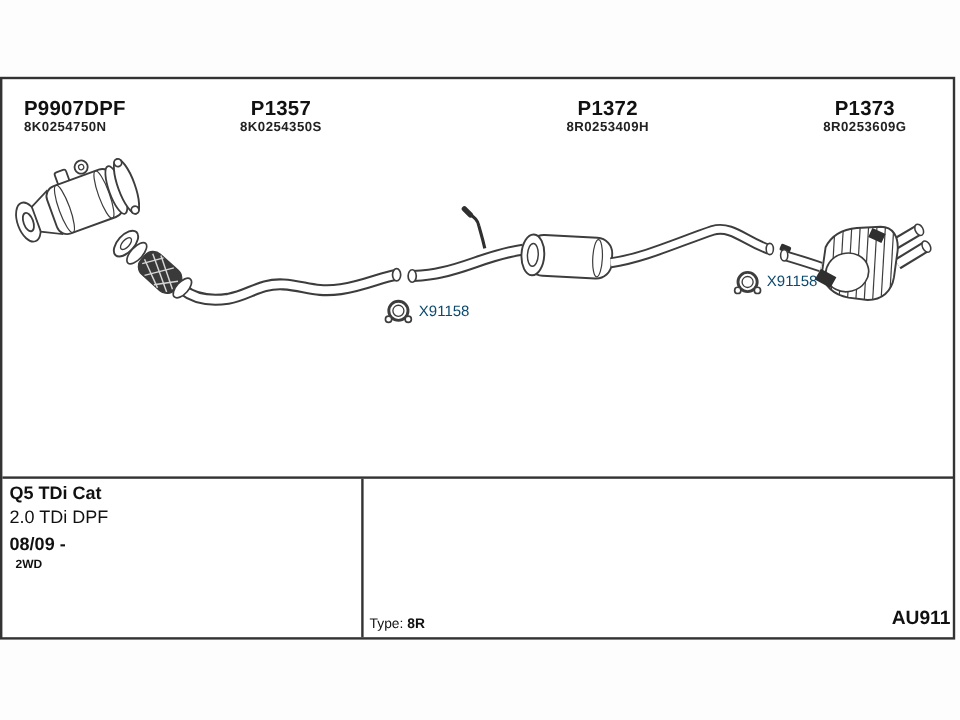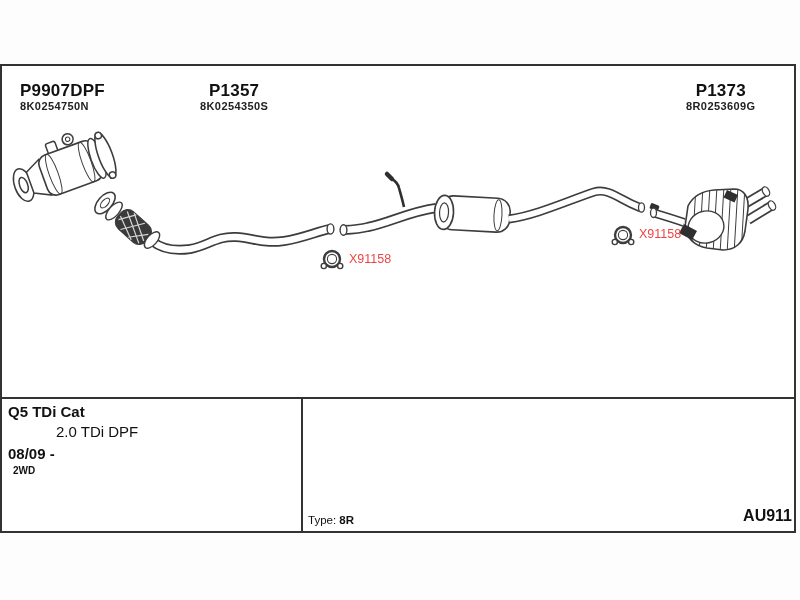--- a/index.html
+++ b/index.html
@@ -11,23 +11,23 @@
     position:absolute; left:0; top:64px; width:796px; height:469px;
     border:2px solid #333; box-sizing:border-box; background:#fff;
   }
   .hline { position:absolute; left:2px; top:397px; width:793px; height:2px; background:#333; }
   .vline { position:absolute; left:301px; top:399px; width:2px; height:132px; background:#333; }
   svg.drawing { position:absolute; left:0; top:0; }
   .abs { position:absolute; white-space:nowrap; }
   .part-label { position:absolute; top:82px; }
   .part-code { font-size:17px; font-weight:bold; line-height:18px; letter-spacing:0.2px;text-align:center; }
   .part-oem  { font-size:11px; font-weight:bold; line-height:12px; letter-spacing:0.4px; color:#222; }
-  .clamp-label { font-size:12.5px; color:#ef4444; }
+  .clamp-label { font-size:12.5px; color:#0c4a6e; }
   .veh-model  { left:8px; top:403px; font-size:15px; font-weight:bold; }
-  .veh-engine { left:8px; top:423px; font-size:15px;margin-left:48px; }
+  .veh-engine { left:8px; top:423px; font-size:15px; }
   .veh-period { left:8px; top:445px; font-size:15px; font-weight:bold; }
   .veh-drive  { left:13px; top:465px; font-size:10px; font-weight:bold; }
   .engine-info { left:311px; top:404px; font-size:12px; }
   .type-row   { left:308px; top:514px; font-size:11.5px; }
   .type-value { font-weight:bold; }
   .reference  { right:8px; top:507px; font-size:16px; font-weight:bold; }
 </style>
 </head>
 <body>
 
@@ -155,20 +155,24 @@
   </svg>
 
   <div class="part-label" style="left:20px">
     <div class="part-code">P9907DPF</div>
     <div class="part-oem">8K0254750N</div>
   </div>
   <div class="part-label" style="left:200px">
     <div class="part-code">P1357</div>
     <div class="part-oem">8K0254350S</div>
   </div>
+  <div class="part-label" style="left:472px">
+    <div class="part-code">P1372</div>
+    <div class="part-oem">8R0253409H</div>
+  </div>
   <div class="part-label" style="left:686px">
     <div class="part-code">P1373</div>
     <div class="part-oem">8R0253609G</div>
   </div>
 
   <span class="abs clamp-label" style="left:349px; top:252px">X91158</span>
   <span class="abs clamp-label" style="left:639px; top:227px">X91158</span>
 
   <div class="abs veh-model">Q5 TDi Cat</div>
   <div class="abs veh-engine">2.0 TDi DPF</div>

